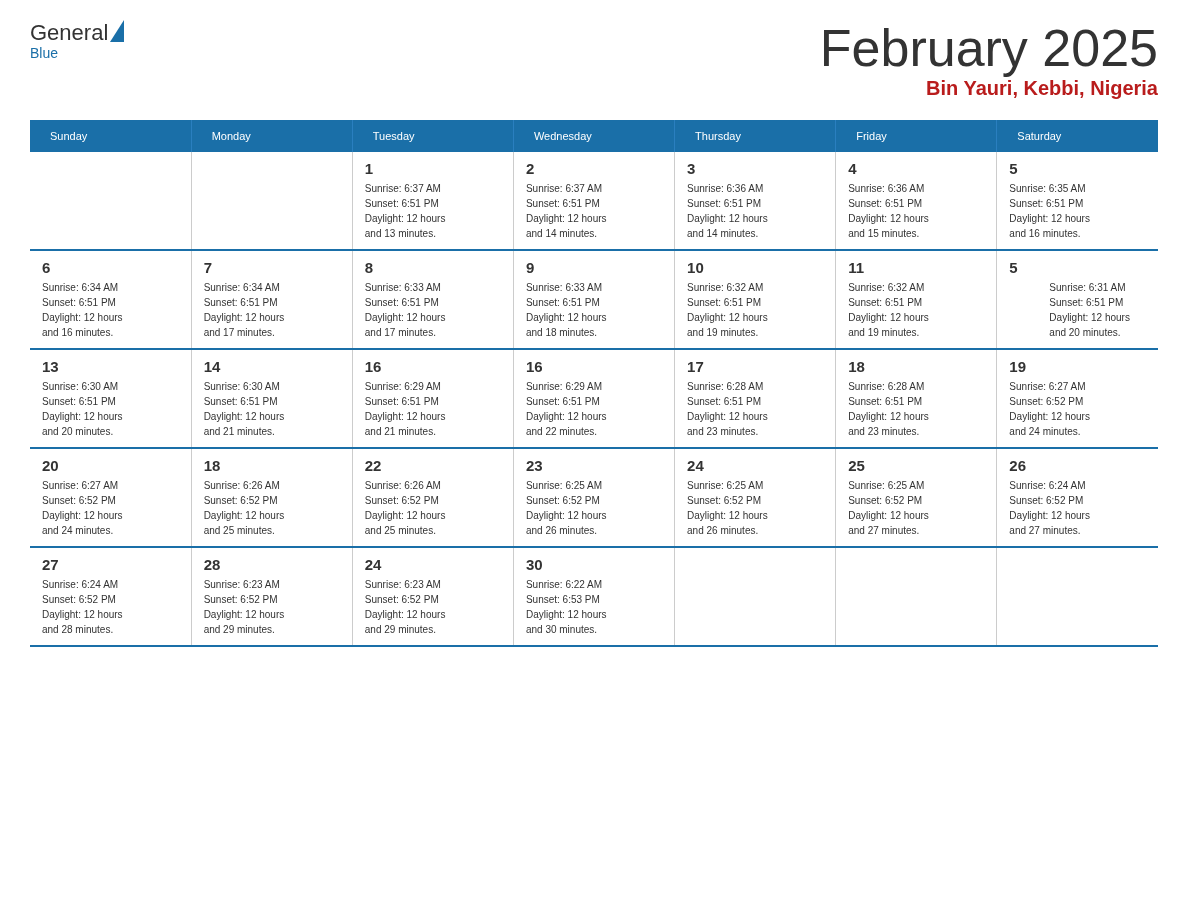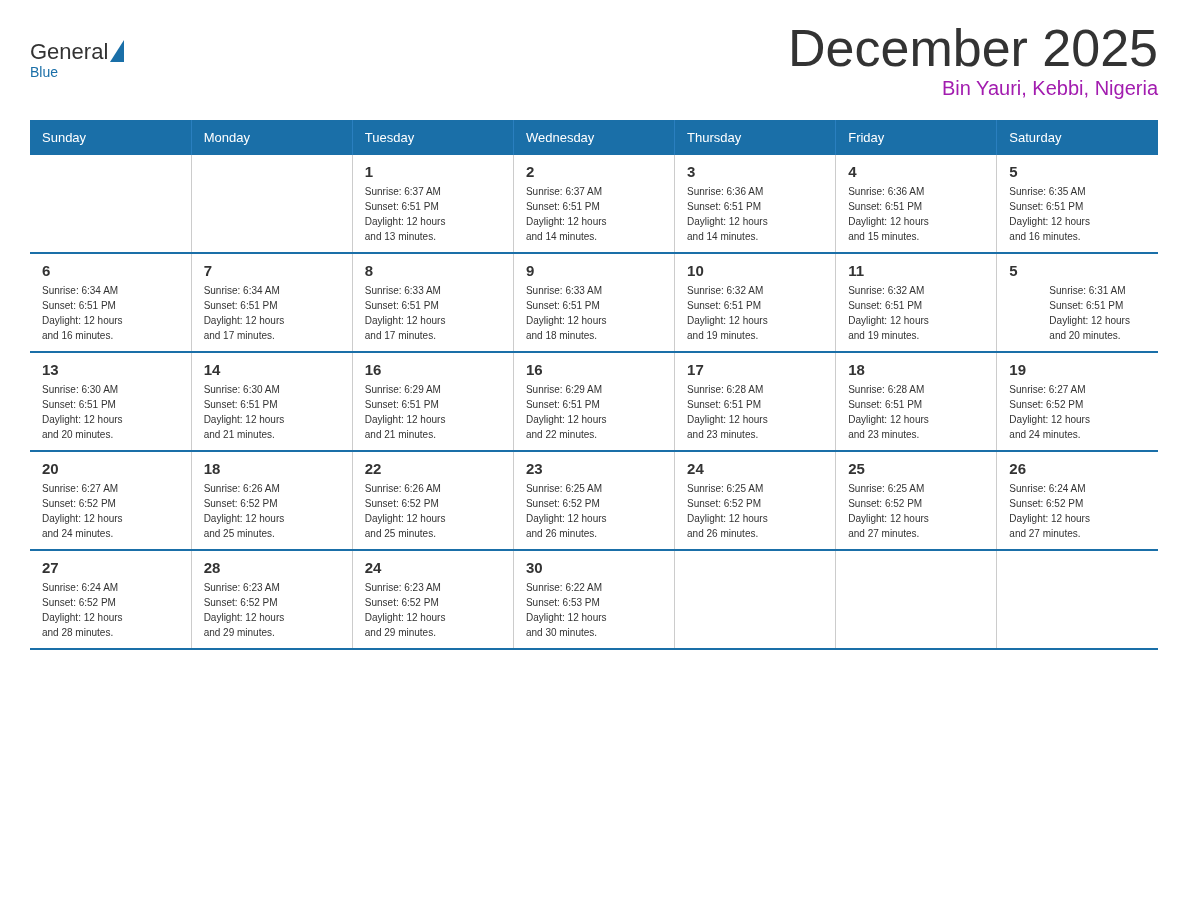--- a/index.html
+++ b/index.html
@@ -7,21 +7,21 @@
       font-family: Arial, sans-serif;
       background: #fff;
       color: #333;
       width: 1188px;
       min-height: 918px;
       padding: 20px 30px;
     }
     .header {
       display: flex;
       justify-content: space-between;
-      align-items: center;
+      align-items: flex-start;
       margin-bottom: 20px;
     }
     .logo {
       display: flex;
       align-items: center;
       gap: 4px;
     }
     .logo-text-general {
       font-size: 22px;
       color: #333;
@@ -36,35 +36,35 @@
       text-align: right;
     }
     .title-block h1 {
       font-size: 52px;
       font-weight: normal;
       color: #333;
       line-height: 1.1;
     }
     .title-block h2 {
       font-size: 20px;
-      font-weight: normal;
-      color: #a21caf;
+      font-weight: bold;
+      color: #b91c1c;
     }
     table {
       width: 100%;
       border-collapse: collapse;
     }
     thead tr {
       background-color: #1a6fa8;
       color: #fff;
     }
     thead th {
-      padding: 10px 12px;
+      padding: 10px 20px;
       text-align: left;
-      font-size: 13px;
+      font-size: 11px;
       font-weight: normal;
       border-right: 1px solid #2a7fbf;
     }
     thead th:last-child { border-right: none; }
     tbody tr {
       border-bottom: 2px solid #1a6fa8;
     }
     tbody td {
       padding: 8px 12px;
       vertical-align: top;
@@ -97,21 +97,21 @@
       <div style="display:flex; align-items:center;">
         <span class="logo-text-general">General</span>
         <div style="position:relative; display:inline-block; margin-left:2px;">
           <div style="width:0;height:0;border-left:14px solid transparent;border-right:0px solid transparent;border-bottom:22px solid #1a6fa8;display:inline-block;"></div>
         </div>
       </div>
       <span class="logo-text-blue">Blue</span>
     </div>
   </div>
   <div class="title-block">
-    <h1>December 2025</h1>
+    <h1>February 2025</h1>
     <h2>Bin Yauri, Kebbi, Nigeria</h2>
   </div>
 </div>
 
 <table>
   <thead>
     <tr>
     <th>Sunday</th>
         <th>Monday</th>
         <th>Tuesday</th>

